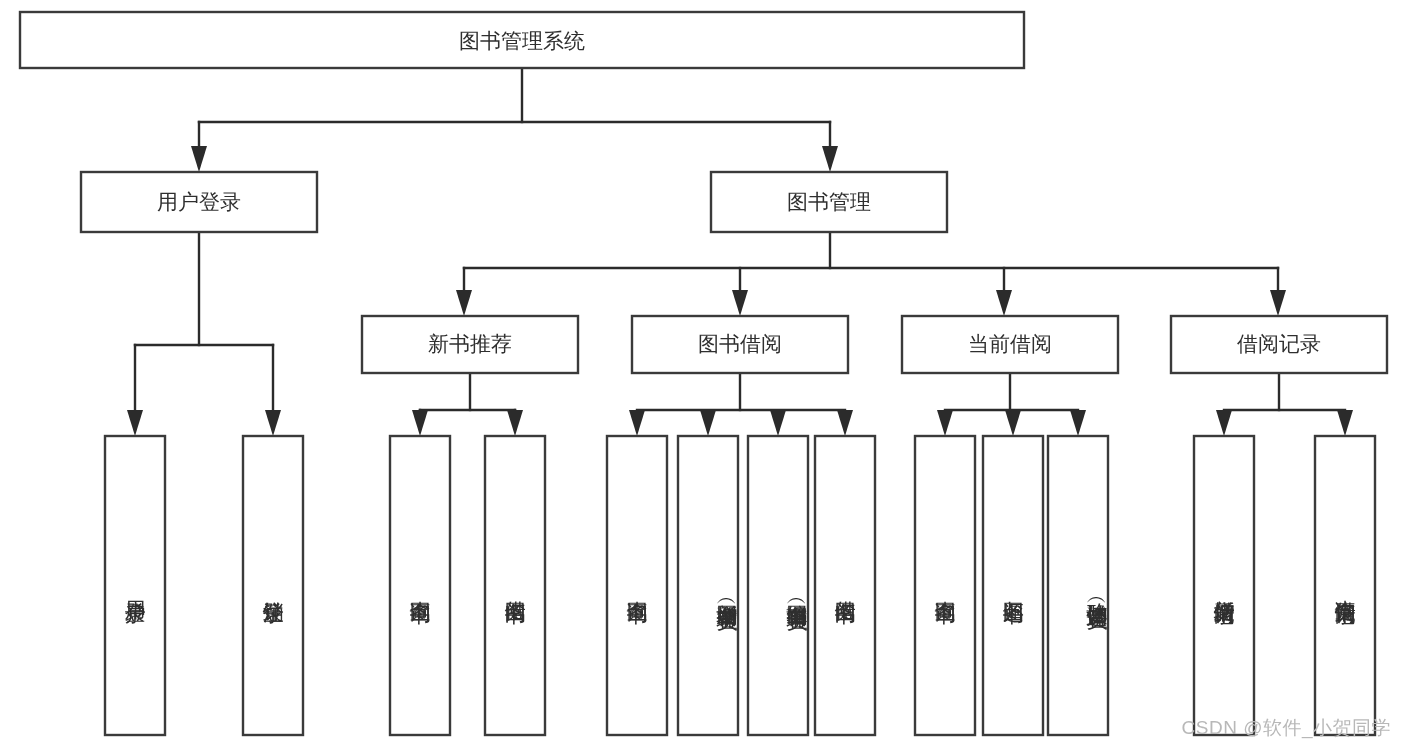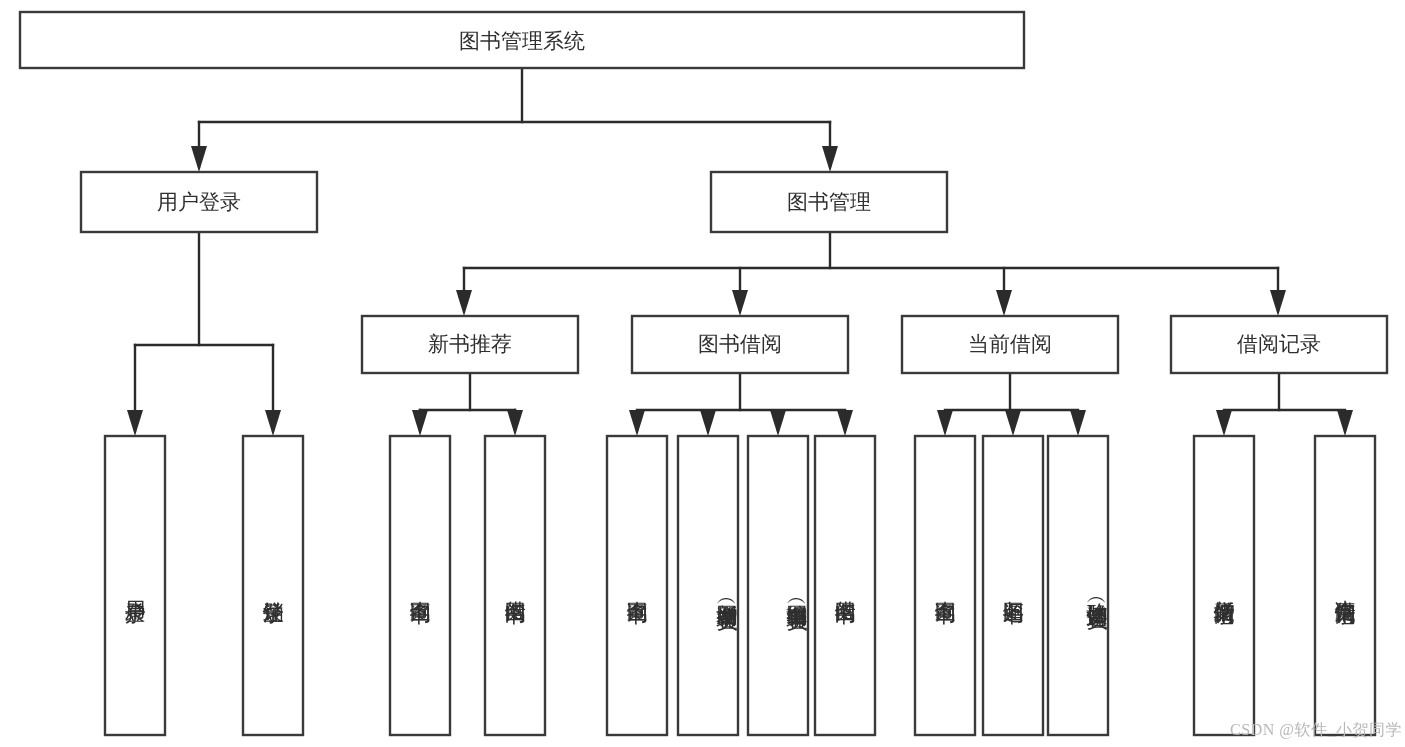--- a/index.html
+++ b/index.html
@@ -61,24 +61,24 @@
     font-family: "Liberation Sans", "DejaVu Sans", sans-serif;
     font-size: 21px;
     line-height: 1.08;
     color: #2f2f2f;
     letter-spacing: 1px;
     white-space: nowrap;
     pointer-events: none;
   }
   .watermark {
     position: absolute;
-    right: 3px;
+    right: 14px;
     bottom: 6px;
-    font-family: Liberation Serif, serif;
-    font-size: 16px;
+    font-family: Liberation Sans, sans-serif;
+    font-size: 19px;
     color: #b8b8b8;
     letter-spacing: 0.5px;
     white-space: nowrap;
   }
 </style>
 </head>
 <body>
 
 <div id="diagram-root">
 

